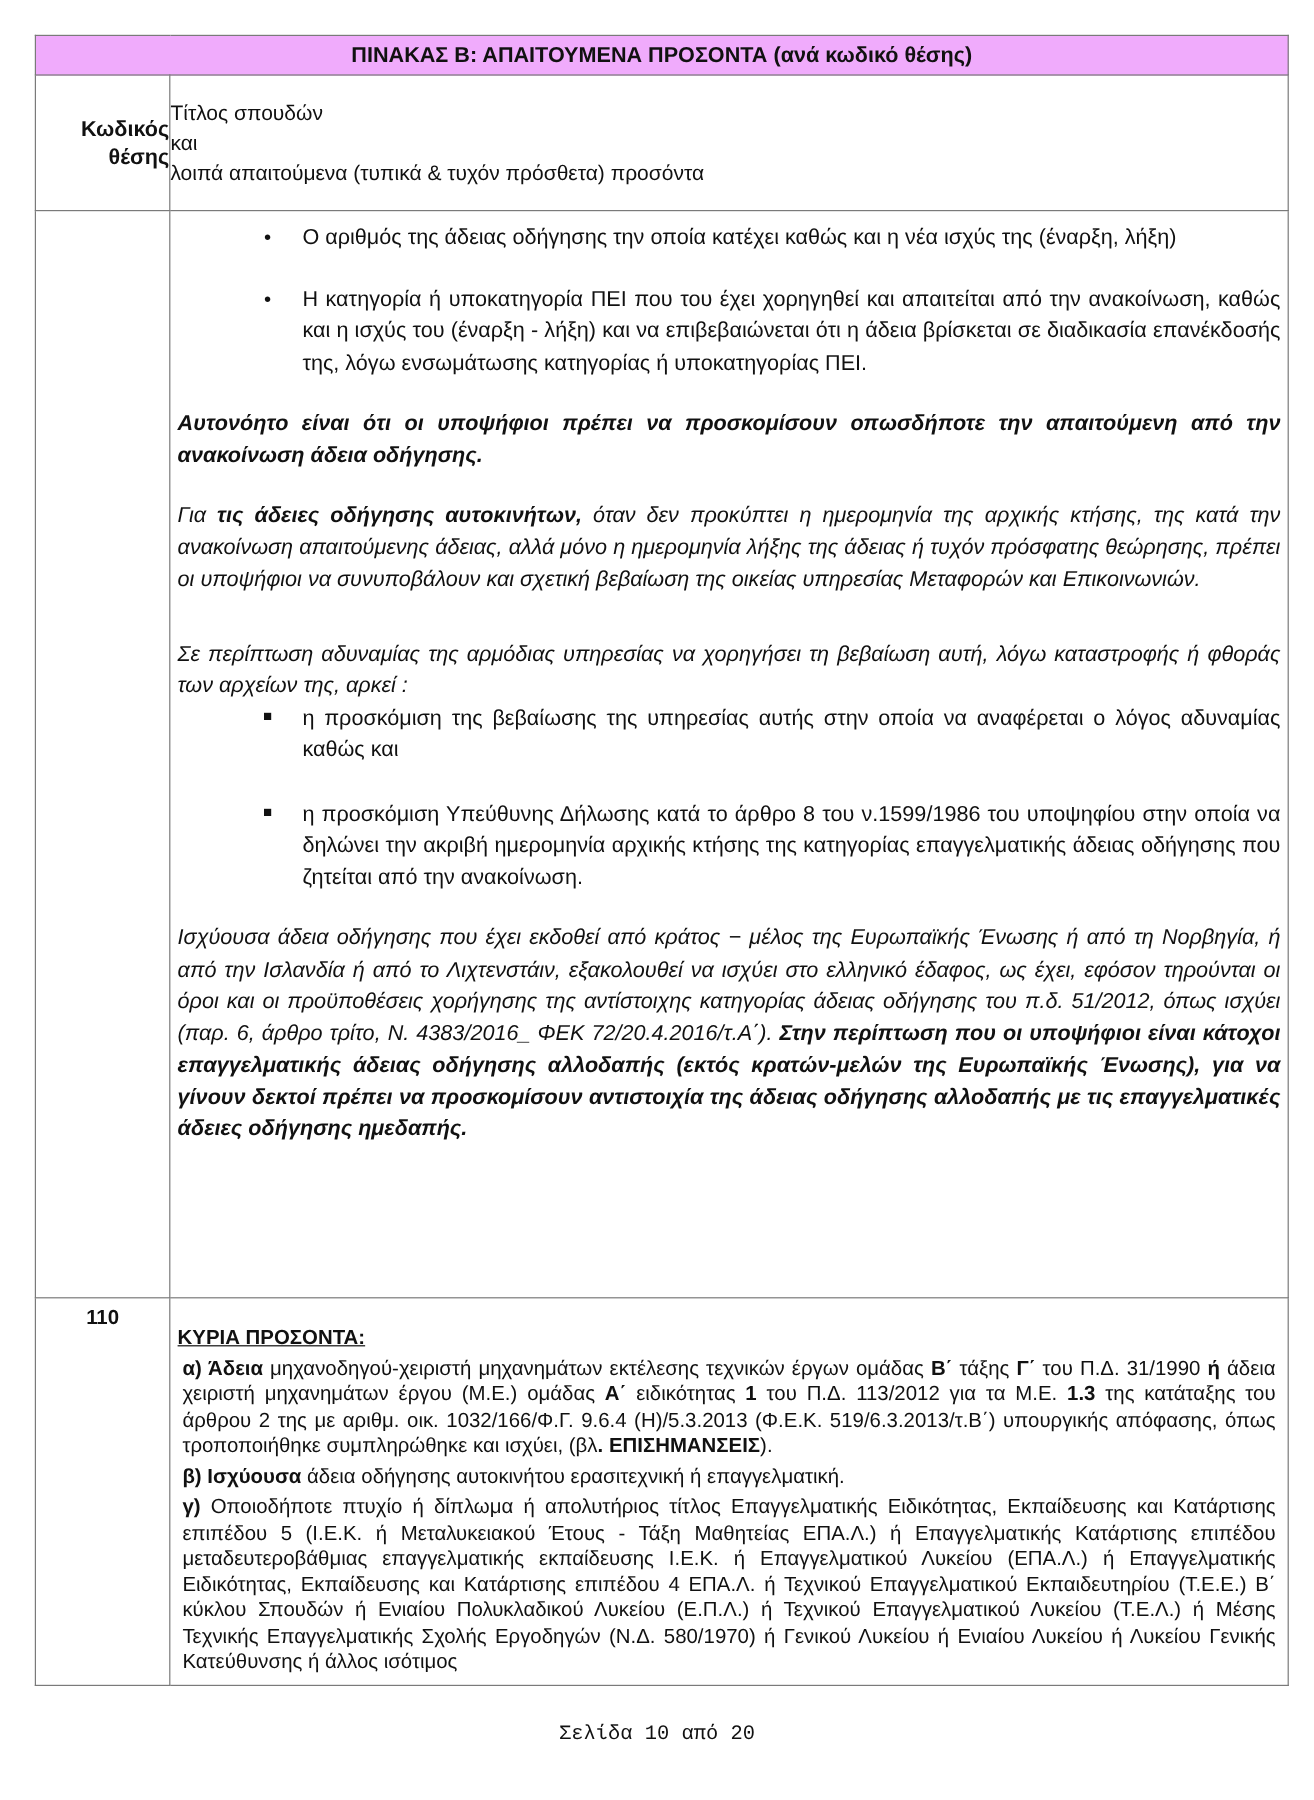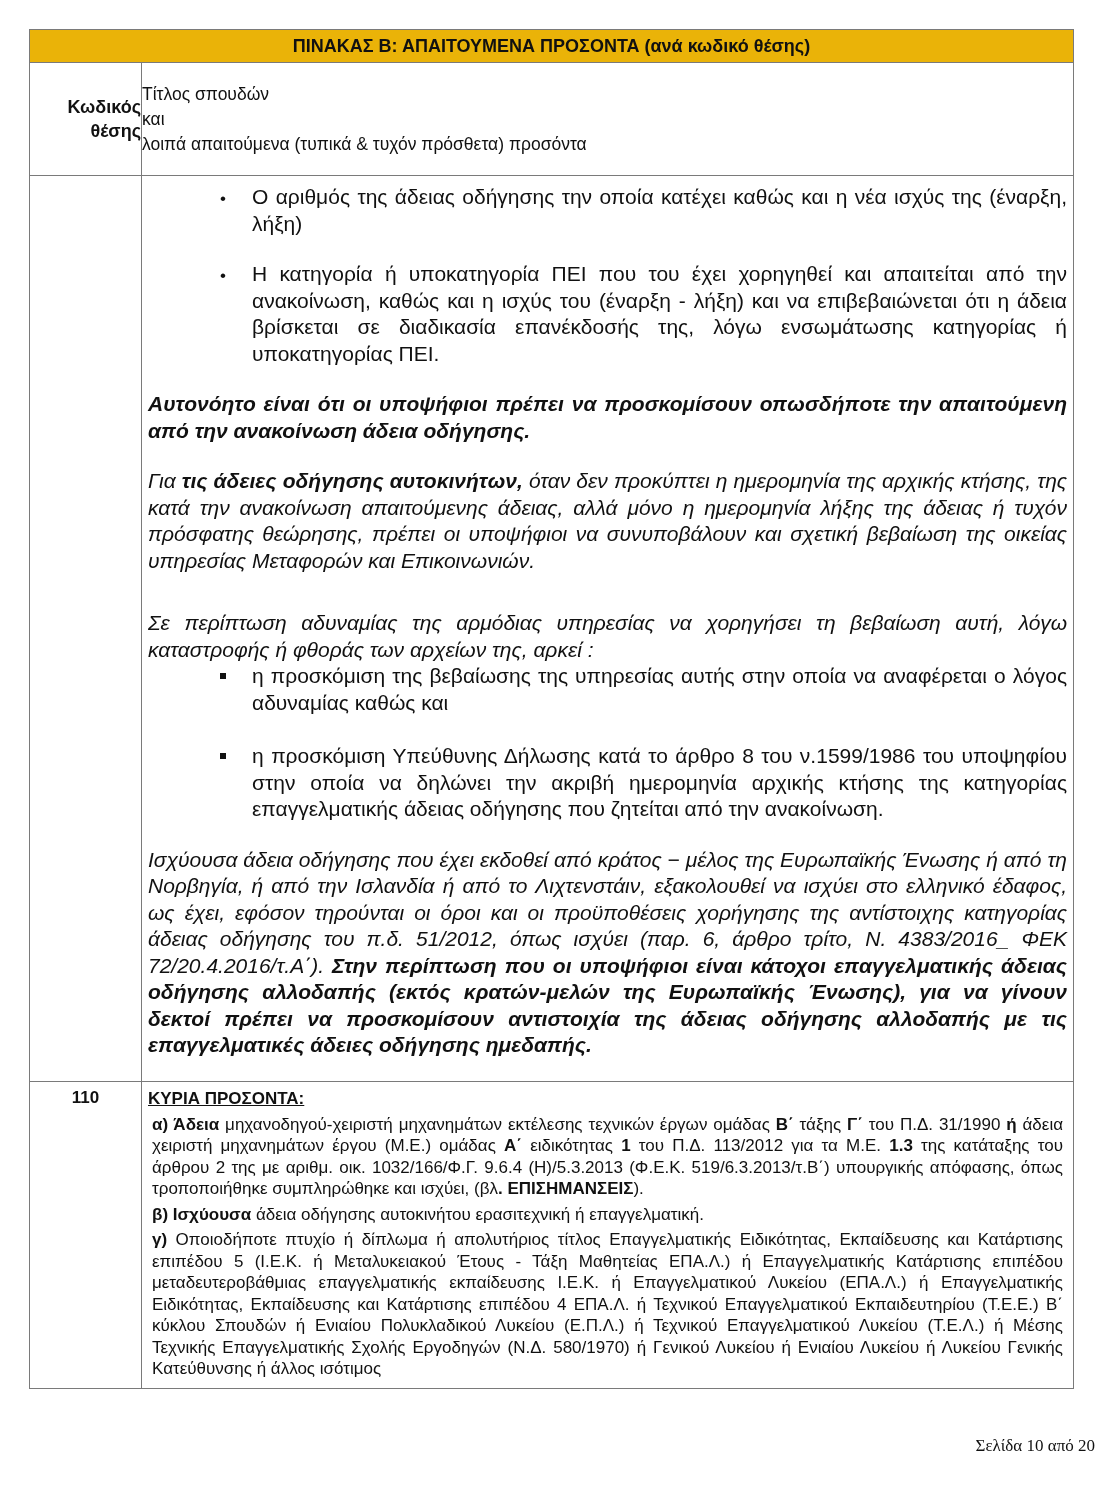--- a/index.html
+++ b/index.html
@@ -1,42 +1,42 @@
 <!DOCTYPE html>
 <html><head>
   <meta charset="utf-8">
   <style>
     html, body { margin: 0; padding: 0; background: #ffffff; }
     body { width: 1095px; height: 1500px; position: relative; overflow: hidden;
            font-family: "Liberation Sans", sans-serif; color: #111; }
     .page { position: absolute; left: 29px; top: 29px; width: 1045px; }
     table.main { border-collapse: collapse; width: 1045px; table-layout: fixed; }
     table.main td, table.main th { border: 1.5px solid #7a7a7a; vertical-align: top; padding: 0; }
-    .title-cell { background: #eab308; height: 32px; text-align: center; vertical-align: middle !important;
+    .title-cell { background: #f0abfc; height: 32px; text-align: center; vertical-align: middle !important;
                   font-weight: bold; font-size: 18px; margin-left: 36px; }
     .col-code { width: 112px; }
     .hdr-code { text-align: right; vertical-align: middle !important; font-weight: bold; font-size: 18px;
                 line-height: 24px; height: 112px; }
     .hdr-title { vertical-align: middle !important; font-weight: normal; font-size: 17.5px;
                  line-height: 25px; }
-    .content { padding: 8px 6px 4px 6px !important; font-size: 21px; line-height: 26.5px; }
+    .content { padding: 8px 6px 4px 6px !important; font-size: 18px; line-height: 26.5px; }
     .content p { margin: 0; text-align: justify; font-style: italic; }
     .bullet-row { display: flex; }
     .bullet-row .mark { width: 104px; flex: 0 0 104px; text-align: center; padding-left: 46px; box-sizing: border-box; }
     .bullet-row .txt { flex: 1; text-align: justify; }
     .dot::before { content: "\2022"; font-size: 17px; }
     .square::before { content: ""; display: inline-block; width: 6px; height: 6px; background: #111; vertical-align: middle; margin-bottom: 3px; }
     .gap-big { height: 24px; }
     b { font-weight: bold; }
     .code-cell { text-align: center; font-weight: bold; font-size: 17px; padding-top: 6px !important; }
     .c110 { padding: 6px 6px 4px 6px !important; font-size: 17px; line-height: 21.5px; }
     .c110 p { margin: 4px; text-align: justify; }
-    .u { text-decoration: underline; font-weight: bold; font-size: 17px; }
-    .footer { position: absolute; top: 1436px; left: 0; width: 1095px; text-align: right;
-              font-family: Liberation Serif, serif; font-size: 17px; }
+    .u { text-decoration: underline; font-weight: bold; font-size: 17px; margin-top: 16px; }
+    .footer { position: absolute; top: 1436px; left: 0; width: 1095px; text-align: center;
+              font-family: Liberation Mono, monospace; font-size: 17px; }
   </style>
 </head>
 <body>
 
 <div class="page">
   <table class="main">
     <colgroup>
       <col class="col-code">
       <col>
     </colgroup>

